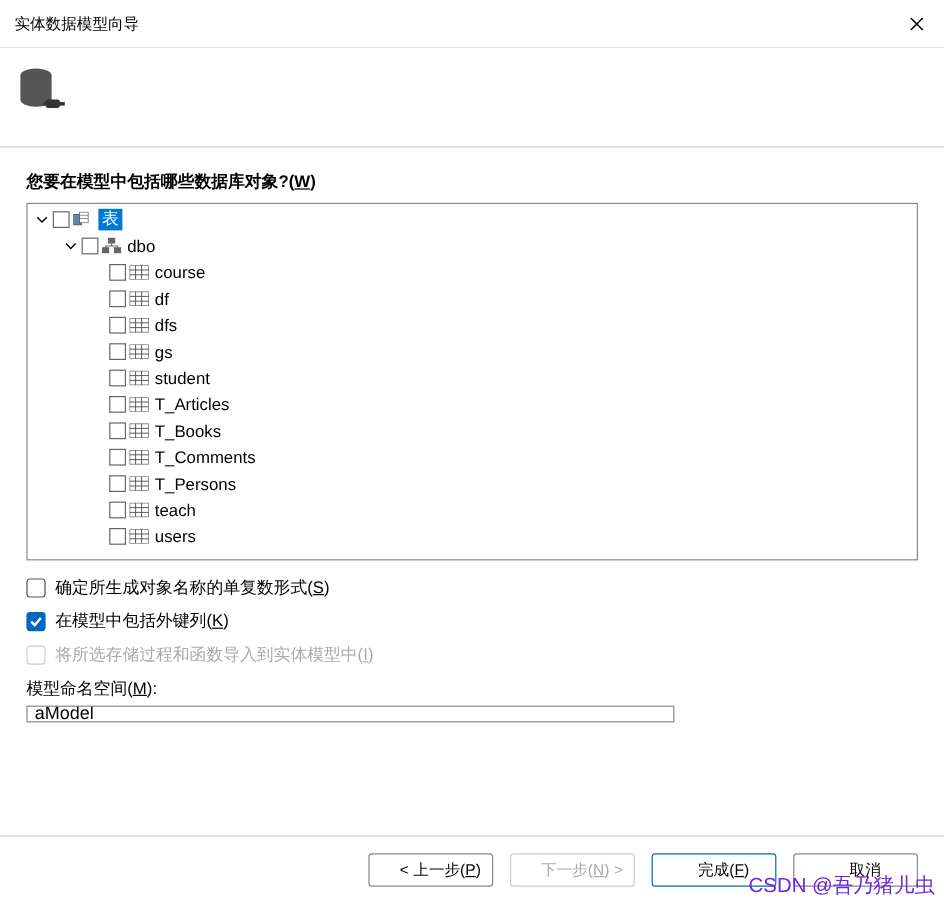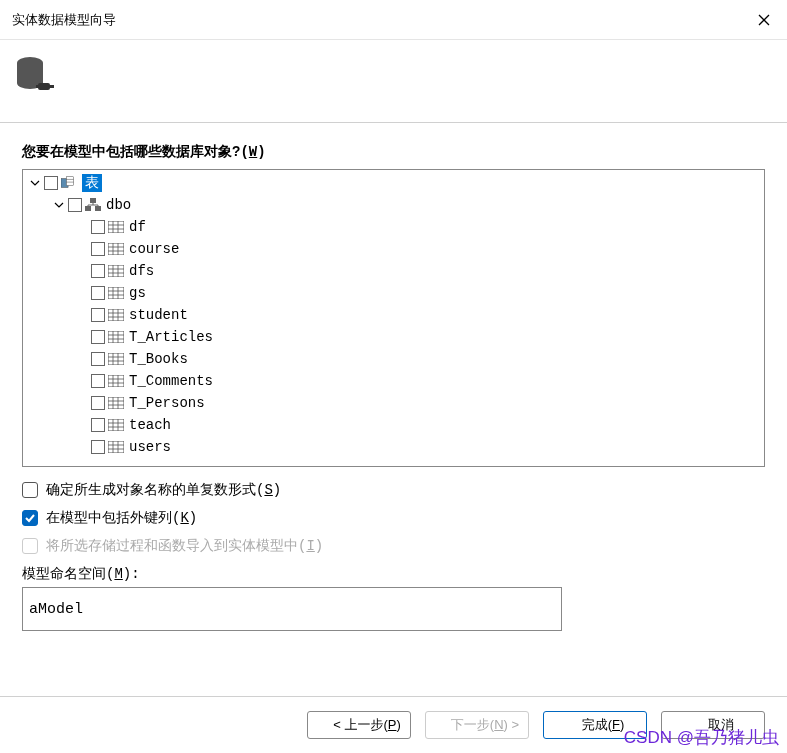--- a/index.html
+++ b/index.html
@@ -31,21 +31,20 @@
       display: flex;
       align-items: center;
       gap: 28px;
       padding: 16px 20px 22px 16px;
       border-bottom: 1px solid #d0d0d0;
     }
     .db-icon { width: 40px; height: 44px; }
     .header-title { font-size: 15px; font-weight: bold; color: #000; }
     .content {
       padding: 20px 22px 10px 22px;
-      font-family: Liberation Mono, monospace;
     }
     .prompt-label {
       font-weight: bold;
       font-size: 14px;
       margin-bottom: 8px;
     }
     .prompt-label .ul { text-decoration: underline; }
     .tree-container {
       border: 1px solid #888;
       height: 298px;
@@ -120,21 +119,21 @@
       cursor: default;
     }
     .option-label { color: #000; }
     .option-label.disabled { color: #aaa; }
     .option-label .ul { text-decoration: underline; }
     .namespace-section { margin-top: 8px; }
     .namespace-label { font-size: 14px; margin-bottom: 4px; display: block; }
     .namespace-label .ul { text-decoration: underline; }
     .namespace-input {
       width: 540px;
-      height: 44px;
+      height: 14px;
       padding: 2px 6px;
       font-size: 15px;
       border: 1px solid #888;
       font-family: inherit;
     }
     .footer {
       position: absolute;
       bottom: 0; left: 0; right: 0;
       border-top: 1px solid #d0d0d0;
       padding: 14px 22px 14px 22px;
@@ -240,34 +239,34 @@
             <span class="checkbox"></span>
             <span class="tree-icon">
               <svg width="16" height="12" viewBox="0 0 16 12">
                 <rect x="0" y="0" width="16" height="12" fill="#fff" stroke="#555" stroke-width="1"></rect>
                 <line x1="0" y1="4" x2="16" y2="4" stroke="#555" stroke-width="0.8"></line>
                 <line x1="0" y1="8" x2="16" y2="8" stroke="#555" stroke-width="0.8"></line>
                 <line x1="5" y1="0" x2="5" y2="12" stroke="#555" stroke-width="0.8"></line>
                 <line x1="10" y1="0" x2="10" y2="12" stroke="#555" stroke-width="0.8"></line>
               </svg>
             </span>
+            <span class="tree-label">course</span>
+          </div>
+          <div class="tree-row indent-2">
+            <span class="checkbox"></span>
+            <span class="tree-icon">
+              <svg width="16" height="12" viewBox="0 0 16 12">
+                <rect x="0" y="0" width="16" height="12" fill="#fff" stroke="#555" stroke-width="1"></rect>
+                <line x1="0" y1="4" x2="16" y2="4" stroke="#555" stroke-width="0.8"></line>
+                <line x1="0" y1="8" x2="16" y2="8" stroke="#555" stroke-width="0.8"></line>
+                <line x1="5" y1="0" x2="5" y2="12" stroke="#555" stroke-width="0.8"></line>
+                <line x1="10" y1="0" x2="10" y2="12" stroke="#555" stroke-width="0.8"></line>
+              </svg>
+            </span>
             <span class="tree-label">df</span>
-          </div>
-          <div class="tree-row indent-2">
-            <span class="checkbox"></span>
-            <span class="tree-icon">
-              <svg width="16" height="12" viewBox="0 0 16 12">
-                <rect x="0" y="0" width="16" height="12" fill="#fff" stroke="#555" stroke-width="1"></rect>
-                <line x1="0" y1="4" x2="16" y2="4" stroke="#555" stroke-width="0.8"></line>
-                <line x1="0" y1="8" x2="16" y2="8" stroke="#555" stroke-width="0.8"></line>
-                <line x1="5" y1="0" x2="5" y2="12" stroke="#555" stroke-width="0.8"></line>
-                <line x1="10" y1="0" x2="10" y2="12" stroke="#555" stroke-width="0.8"></line>
-              </svg>
-            </span>
-            <span class="tree-label">course</span>
           </div>
           <div class="tree-row indent-2">
             <span class="checkbox"></span>
             <span class="tree-icon">
               <svg width="16" height="12" viewBox="0 0 16 12">
                 <rect x="0" y="0" width="16" height="12" fill="#fff" stroke="#555" stroke-width="1"></rect>
                 <line x1="0" y1="4" x2="16" y2="4" stroke="#555" stroke-width="0.8"></line>
                 <line x1="0" y1="8" x2="16" y2="8" stroke="#555" stroke-width="0.8"></line>
                 <line x1="5" y1="0" x2="5" y2="12" stroke="#555" stroke-width="0.8"></line>
                 <line x1="10" y1="0" x2="10" y2="12" stroke="#555" stroke-width="0.8"></line>

